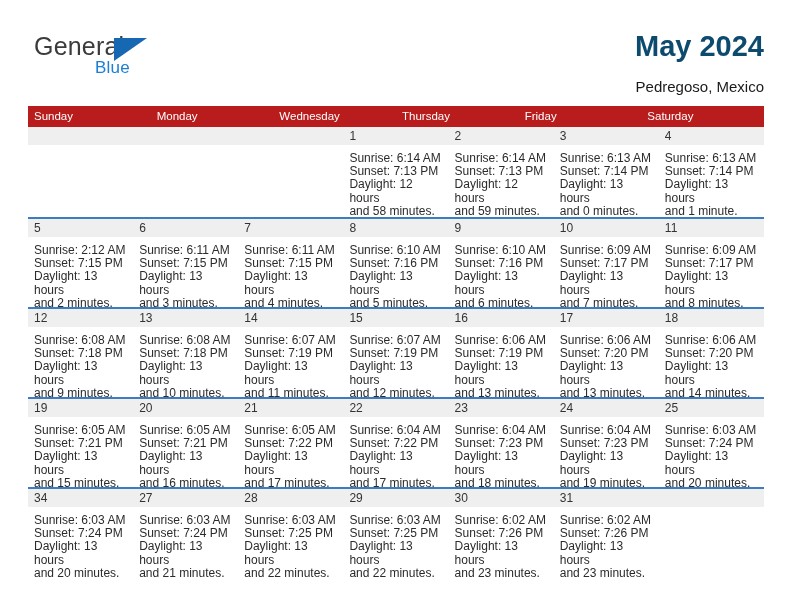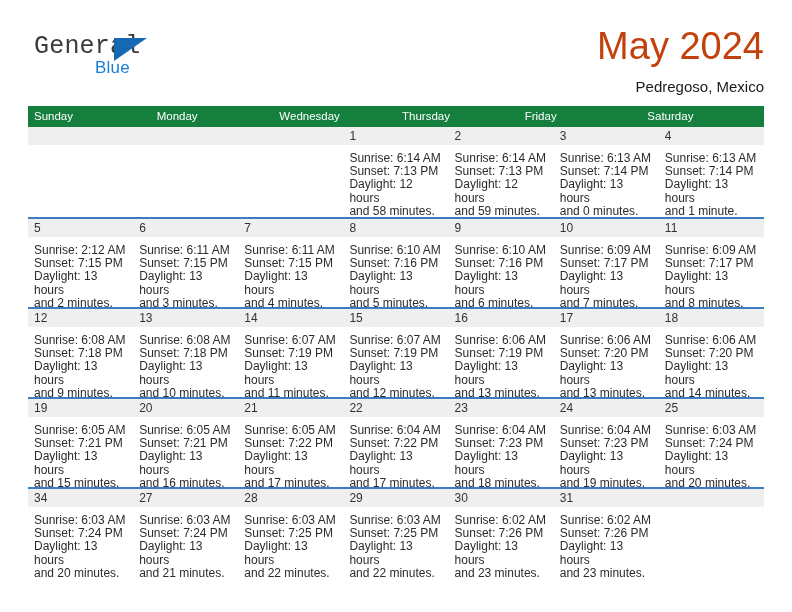--- a/index.html
+++ b/index.html
@@ -38,21 +38,21 @@
     width: 220px;
     height: 62px;
   }
   .logo-general {
     position: absolute;
     left: 0;
     top: 0;
     font-size: 25px;
     letter-spacing: 0.2px;
     color: #3b3b3b;
-    font-family: Liberation Mono, monospace;
+    font-family: Liberation Sans, sans-serif;
   }
   .logo-triangle {
     position: absolute;
     left: 80px;
     top: 6px;
     width: 0;
     height: 0;
     border-left: 33px solid #1668b3;
     border-bottom: 23px solid transparent;
   }
@@ -65,23 +65,23 @@
     color: #1b7fd4;
   }
 
   .title-block {
     position: absolute;
     right: 0;
     top: 0;
     text-align: right;
   }
   .cal-title {
-    font-size: 38px;
-    font-weight: normal;
-    color: #c2410c;
+    font-size: 29px;
+    font-weight: bold;
+    color: #0c4a6e;
     line-height: 36px;
     white-space: nowrap;
   }
   .cal-subtitle {
     font-size: 15px;
     color: #1a1a1a;
     line-height: 22px;
     margin-top: 12px;
     white-space: nowrap;
   }
@@ -89,21 +89,21 @@
   
   .calendar {
     position: absolute;
     left: 28px;
     top: 106px;
     width: 736px;
   }
 
   .weekday-row {
     display: flex;
-    background: #15803d;
+    background: #b91c1c;
     height: 21px;
   }
   .weekday-cell {
     flex: 1 1 0;
     color: #ffffff;
     font-size: 11.5px;
     line-height: 21px;
     padding-left: 6px;
     box-sizing: border-box;
     white-space: nowrap;

